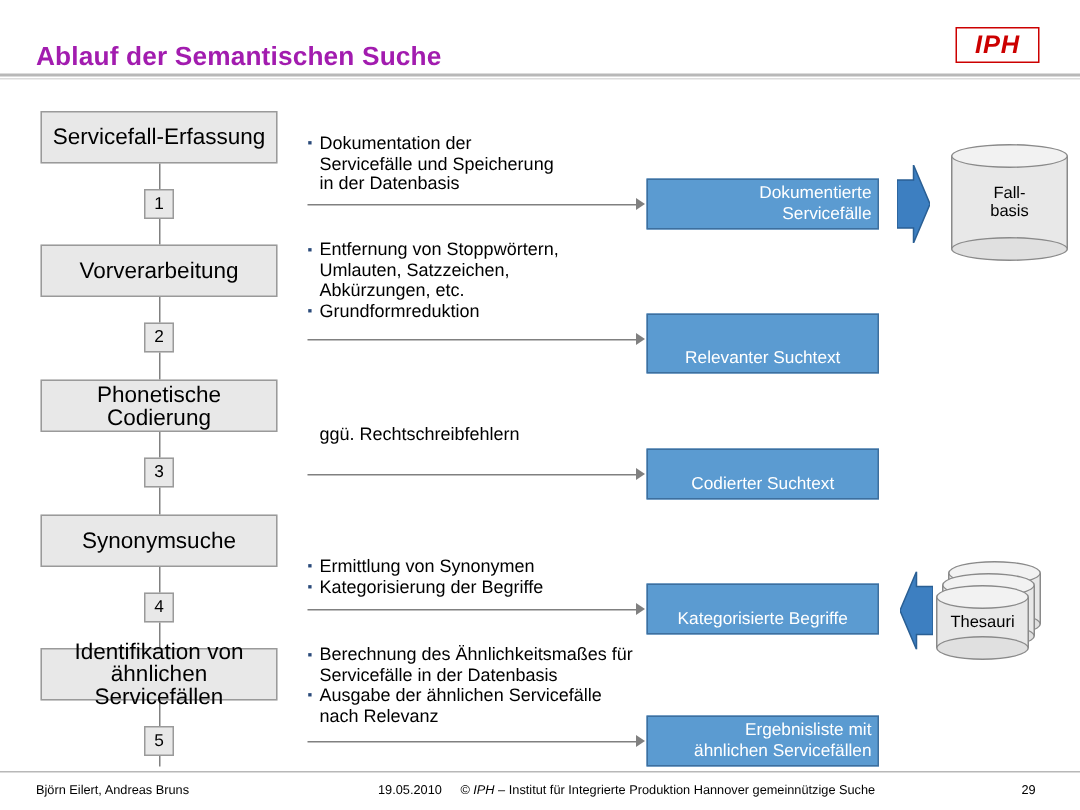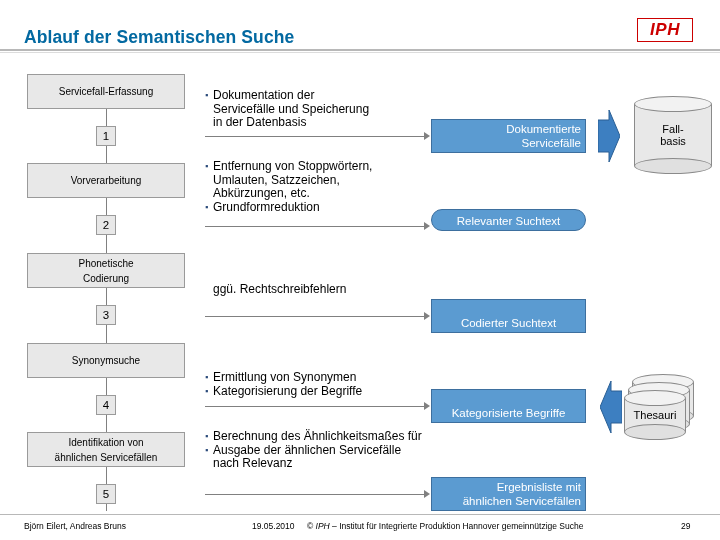--- a/index.html
+++ b/index.html
@@ -9,21 +9,21 @@
     font-family:"Liberation Sans", sans-serif;
     position:relative;
     overflow:hidden;
     color:#000;
   }
   .slide{position:absolute;left:0;top:0;width:720px;height:540px;}
 
   
   .title{
     position:absolute;left:24px;top:27px;
-    font-size:17.5px;font-weight:bold;color:#0369a1;
+    font-size:17.5px;font-weight:bold;color:#a21caf;
     letter-spacing:0.1px;
   }
   .logo{
     position:absolute;left:637px;top:18px;
     width:54px;height:22px;
     background:#ffffff;
     border:1.5px solid #cc0000;
     color:#cc0000;
     font-size:17px;font-weight:bold;
     font-style:italic;
@@ -39,21 +39,21 @@
 
   
   .stepbox{
     position:absolute;
     width:158px;
     background:#e8e8e8;
     border:1px solid #9a9a9a;
     box-sizing:border-box;
     display:flex;align-items:center;justify-content:center;
     text-align:center;
-    font-size:10px;
+    font-size:15px;
     color:#000;
     line-height:15px;
     padding:2px 4px;
   }
   .numbox{
     position:absolute;
     width:20px;height:20px;
     background:#e8e8e8;
     border:1px solid #9a9a9a;
     box-sizing:border-box;
@@ -208,21 +208,21 @@
   <div class="bullets" style="left:205px;top:160px;">
     <div class="b">Entfernung von Stoppwörtern,</div>
     <div class="cont">Umlauten, Satzzeichen,</div>
     <div class="cont">Abkürzungen, etc.</div>
     <div class="b">Grundformreduktion</div>
   </div>
 
   <div class="hline" style="left:205px;top:226px;width:220px;"></div>
   <div class="arrowhead" style="left:424px;top:222px;"></div>
 
-  <div class="bluebox" style="left:431px;top:209px;width:155px;height:22px;border-radius:15px;">Relevanter Suchtext</div>
+  <div class="bluebox" style="left:431px;top:209px;width:155px;height:40px;">Relevanter Suchtext</div>
 
   <div class="stepbox" style="left:27px;top:253px;height:35px;flex-direction:column;">
     <span>Phonetische</span>
     <span>Codierung</span>
   </div>
   <div class="numbox" style="left:96px;top:305px;">3</div>
 
   <div class="bullets" style="left:205px;top:283px;width:225px;">
     <div class="cont">ggü. Rechtschreibfehlern</div>
   </div>
@@ -267,20 +267,21 @@
   </div>
 
   <div class="stepbox" style="left:27px;top:432px;height:35px;flex-direction:column;">
     <span>Identifikation von</span>
     <span>ähnlichen Servicefällen</span>
   </div>
   <div class="numbox" style="left:96px;top:484px;">5</div>
 
   <div class="bullets" style="left:205px;top:430px;width:235px;">
     <div class="b">Berechnung des Ähnlichkeitsmaßes für</div>
+    <div class="cont">Servicefälle in der Datenbasis</div>
     <div class="b">Ausgabe der ähnlichen Servicefälle</div>
     <div class="cont">nach Relevanz</div>
   </div>
 
   <div class="hline" style="left:205px;top:494px;width:220px;"></div>
   <div class="arrowhead" style="left:424px;top:490px;"></div>
 
   <div class="bluebox" style="left:431px;top:477px;width:155px;height:34px;flex-direction:column;">
     <span>Ergebnisliste mit</span>
     <span>ähnlichen Servicefällen</span>

